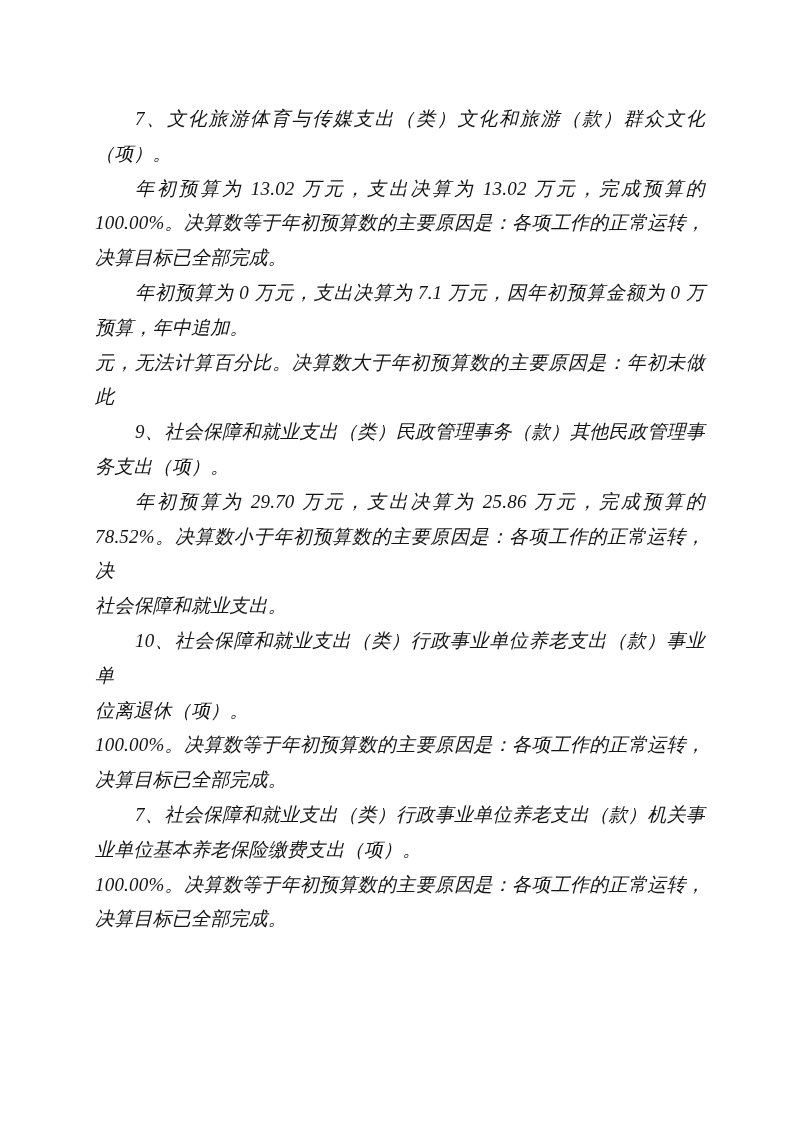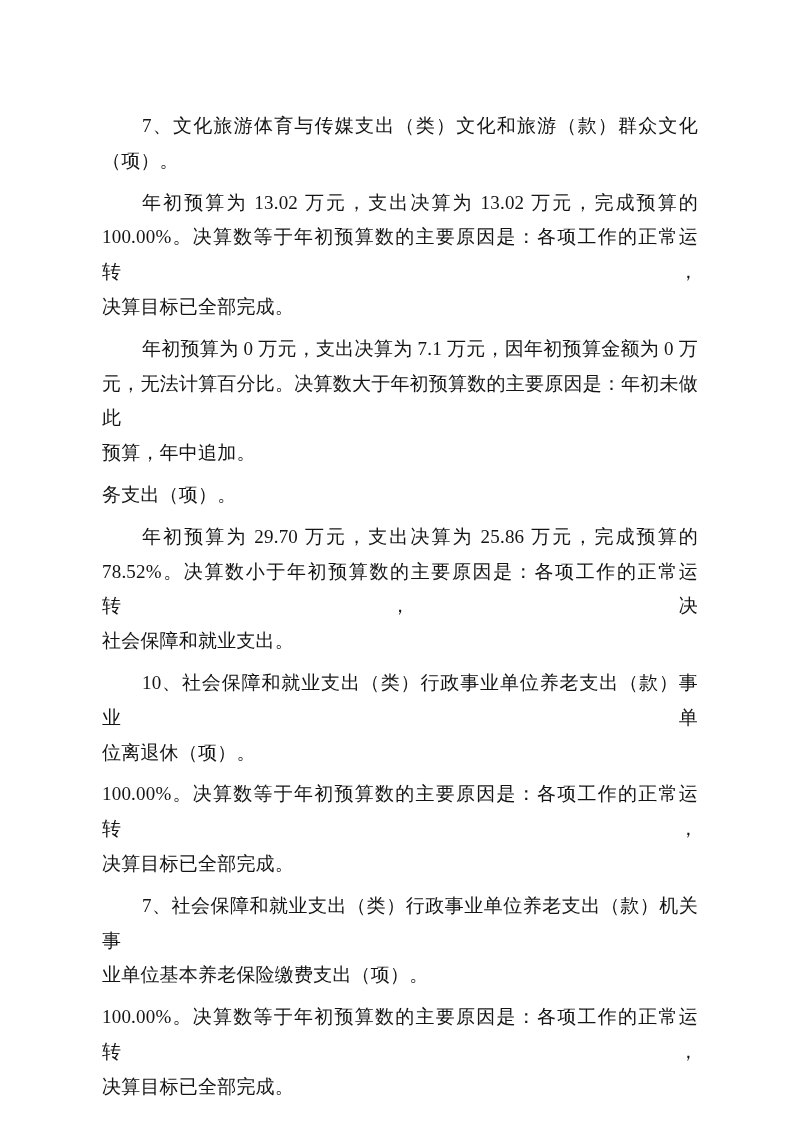--- a/index.html
+++ b/index.html
@@ -21,22 +21,23 @@
     width: 793px;
     height: 1122px;
     background: #ffffff;
     box-sizing: border-box;
     padding: 102px 88px 0 95px;
   }
   .content {
     width: 610px;
   }
   .para {
-    margin: 7px;
+    margin: 0;
     padding: 0;
+    font-style: italic;
   }
   .ln {
     font-size: 19px;
     line-height: 34.8px;
     white-space: pre-wrap;
     text-align: left;
     letter-spacing: 0.2px;
   }
   
   .ln.j {
@@ -64,27 +65,28 @@
         <div class="ln j">100.00%。决算数等于年初预算数的主要原因是：各项工作的正常运转，</div>
         <div class="ln">决算目标已全部完成。</div>
       </div>
     </section>
 
     <section>
       <div class="para">
       </div>
       <div class="para">
         <div class="ln j ind">年初预算为 0 万元，支出决算为 7.1 万元，因年初预算金额为 0 万</div>
+        <div class="ln">预算，年中追加。</div>
         <div class="ln j">元，无法计算百分比。决算数大于年初预算数的主要原因是：年初未做此</div>
-        <div class="ln">预算，年中追加。</div>
       </div>
     </section>
 
     <section>
       <div class="para">
+        <div class="ln j ind">9、社会保障和就业支出（类）民政管理事务（款）其他民政管理事</div>
         <div class="ln">务支出（项）。</div>
       </div>
       <div class="para">
         <div class="ln j ind">年初预算为 29.70 万元，支出决算为 25.86 万元，完成预算的</div>
         <div class="ln j">78.52%。决算数小于年初预算数的主要原因是：各项工作的正常运转，决</div>
         <div class="ln">社会保障和就业支出。</div>
       </div>
     </section>
 
     <section>

